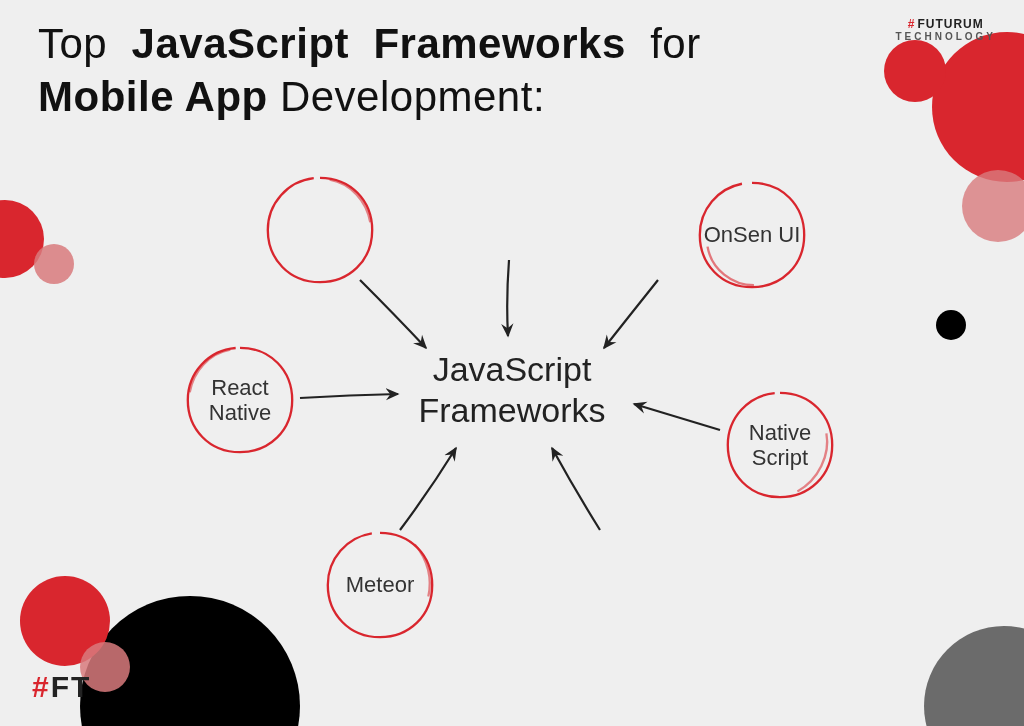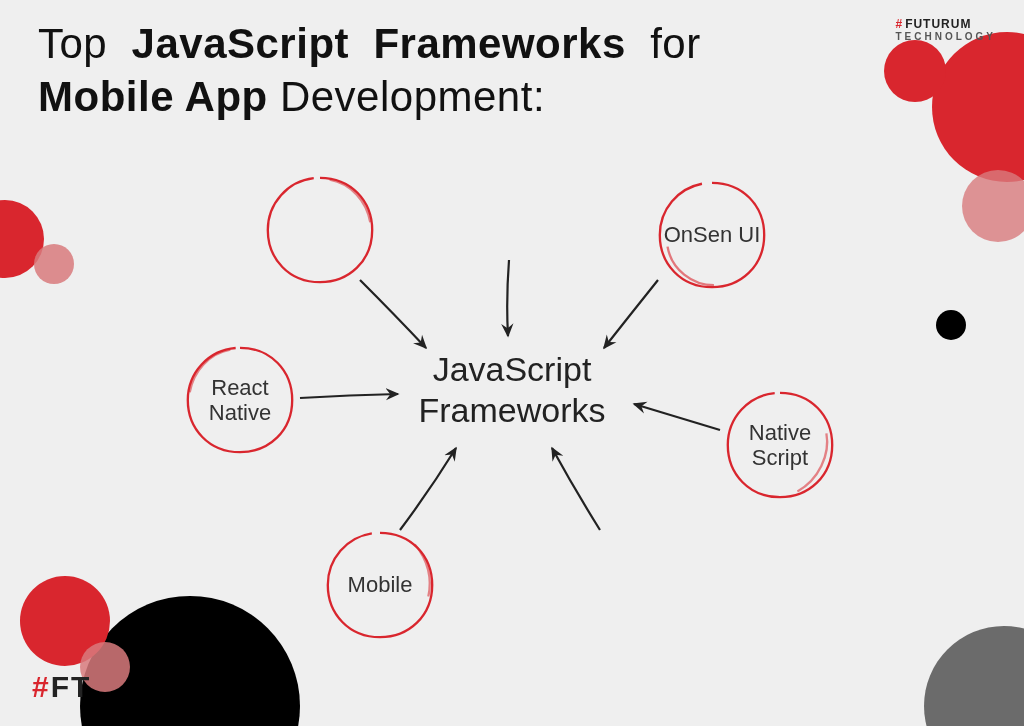--- a/index.html
+++ b/index.html
@@ -22,21 +22,21 @@
   }
   .title .bold{font-weight:700}
   
   .brand-top{
     position:absolute;
     right:28px;top:18px;
     font-size:12px;
     letter-spacing:1px;
     font-weight:600;
     color:#222;
-    text-align:left;
+    text-align:center;
     line-height:1.1;
   }
   .brand-top .hash{color:#d9262e;margin-right:2px}
   .brand-top .sub{display:block;font-size:10px;font-weight:700;letter-spacing:3px;color:#555}
   
   .brand-bl{
     position:absolute;
     left:32px;bottom:22px;
     font-size:30px;
     font-weight:600;
@@ -127,21 +127,21 @@
       <path d="M658 280  Q630 315 604 348"></path>
       <path d="M720 430  Q680 418 634 404"></path>
       <path d="M600 530  Q575 490 552 448"></path>
       <path d="M400 530  Q430 490 456 448"></path>
       <path d="M300 398  Q350 395 398 394"></path>
       <path d="M360 280  Q395 315 426 348"></path>
     </g>
   </svg>
 
 
-  <div class="node" style="left:712px;top:235px">
+  <div class="node" style="left:752px;top:235px">
     <svg viewBox="0 0 120 120">
         <g fill="none" stroke="#d9262e" stroke-width="2.4">
       <path d="M60 6 C92 6 114 30 114 60 C114 92 90 114 60 114 C28 114 6 90 6 60 C6 30 30 6 60 6" stroke-dasharray="330 30"></path>
       <path d="M14 72 C18 96 40 112 62 112" opacity=".6"></path>
     </g>
       </svg>
     <span>OnSen UI</span>
   </div>
 
   <div class="node" style="left:780px;top:445px">
@@ -155,21 +155,21 @@
   </div>
 
 
   <div class="node" style="left:380px;top:585px">
     <svg viewBox="0 0 120 120">
         <g fill="none" stroke="#d9262e" stroke-width="2.4">
       <path d="M60 6 C92 6 114 30 114 60 C114 92 90 114 60 114 C28 114 6 90 6 60 C6 30 30 6 60 6" stroke-dasharray="332 28"></path>
       <path d="M96 18 C110 34 114 54 110 72" opacity=".55"></path>
     </g>
       </svg>
-    <span>Mobile</span>
+    <span>Meteor</span>
   </div>
 
   <div class="node" style="left:240px;top:400px">
     <svg viewBox="0 0 120 120">
         <g fill="none" stroke="#d9262e" stroke-width="2.4">
       <path d="M60 6 C92 6 114 30 114 60 C114 92 90 114 60 114 C28 114 6 90 6 60 C6 30 30 6 60 6" stroke-dasharray="336 24"></path>
       <path d="M50 8 C28 12 12 30 8 52" opacity=".55"></path>
     </g>
       </svg>
     <span>React<br>Native</span>

